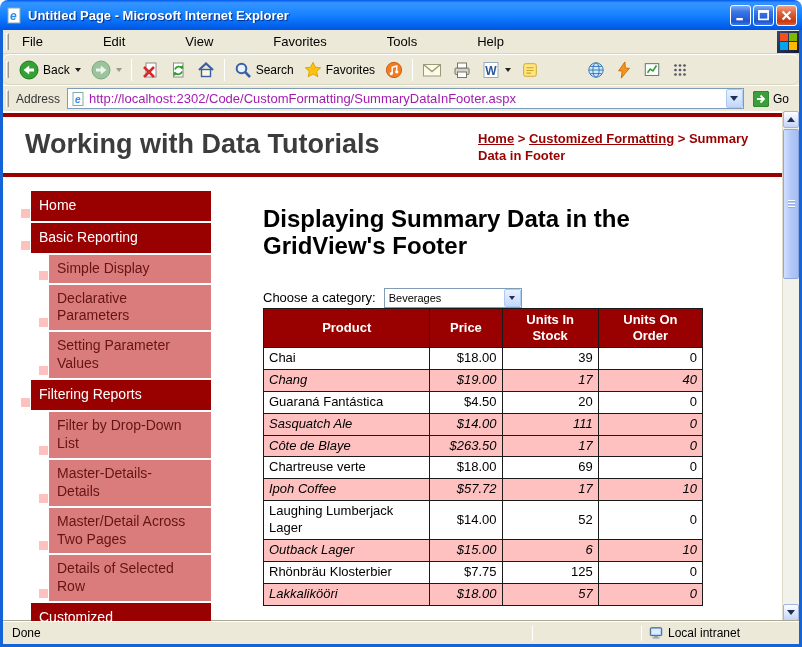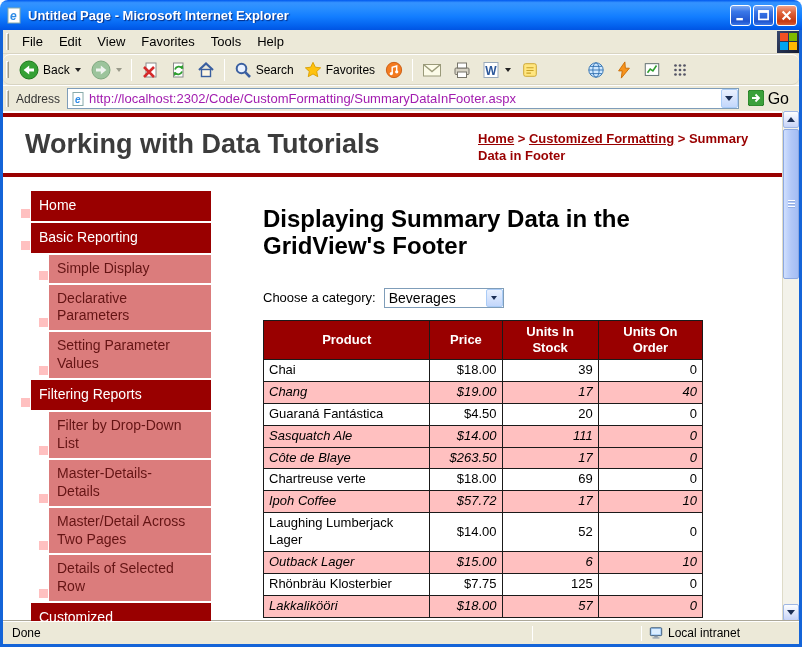--- a/index.html
+++ b/index.html
@@ -23,21 +23,21 @@
 
   
   .chrome{flex:1;display:flex;flex-direction:column;min-height:0;
     border:3px solid #1464d8;border-top:none;background:#ece9d8;}
 
   .grip{width:3px;height:17px;margin:0 5px 0 3px;flex:0 0 3px;
     border-left:1px solid #fff;border-top:1px solid #fff;border-right:1px solid #9e9a87;background:#cdc9b8;}
 
   
   .menubar{flex:0 0 24px;display:flex;align-items:center;border-bottom:1px solid #d8d4c2;}
-  .menu-items{display:flex;align-items:center;}
+  .menu-items{display:flex;align-items:center;gap:44px;}
   .menu-item{font-size:13px;color:#000;padding:3px 8px;}
   .throbber{margin-left:auto;width:22px;height:22px;background:linear-gradient(135deg,#37476e,#141c33);
     display:grid;grid-template-columns:8px 8px;grid-template-rows:8px 8px;gap:1px;align-content:center;justify-content:center;}
   .flag{width:8px;height:8px;}
   .f1{background:#f25022;} .f2{background:#7fba00;} .f3{background:#00a4ef;} .f4{background:#ffb900;}
 
   
   .toolbar{flex:0 0 31px;display:flex;align-items:center;border-top:1px solid #fff;border-bottom:1px solid #d8d4c2;padding-right:4px;border-radius:7px;}
   .tbtn{display:flex;align-items:center;gap:4px;padding:2px 5px;border-radius:3px;font-size:12px;color:#000;}
   .tbtn svg{display:block;}
@@ -51,21 +51,21 @@
   
   .addressbar{flex:0 0 26px;display:flex;align-items:center;border-top:1px solid #fff;padding-right:4px;}
   .addr-label{font-size:12px;color:#333;margin:0 7px 0 2px;}
   .addr-input{flex:1;height:21px;background:#fff;border:1px solid #7f9db9;display:flex;align-items:center;gap:4px;padding-left:3px;overflow:hidden;}
   .addr-url{font-size:13px;color:#a21caf;white-space:nowrap;}
   .addr-drop{margin-left:auto;flex:0 0 17px;height:19px;background:linear-gradient(180deg,#eaf1fe,#c3d7fb);
     border:1px solid #aaccf7;border-radius:2px;display:flex;align-items:center;justify-content:center;}
   .tri{width:0;height:0;border-left:4px solid transparent;border-right:4px solid transparent;}
   .tri.down{border-top:5px solid #1c2f55;}
   .tri.up{border-bottom:5px solid #1c2f55;}
-  .go-btn{display:flex;align-items:flex-start;gap:4px;font-size:16px;padding:1px 6px;margin-left:3px;}
+  .go-btn{display:flex;align-items:center;gap:4px;font-size:12px;padding:1px 6px;margin-left:3px;}
 
   
   .viewport{flex:1;display:flex;min-height:0;background:#fff;}
   .page{flex:1;overflow:hidden;background:#fff;}
 
   .toprule{height:4px;background:#990000;margin-top:2px;}
   .pagehead{display:flex;justify-content:space-between;padding:9px 14px 8px 13px;margin-left:9px;}
   .site-title{font-size:27px;font-weight:bold;color:#3c3c3c;line-height:1.1;margin-top:4px;}
   .breadcrumb{width:290px;flex:0 0 290px;font-size:13px;font-weight:bold;color:#990000;line-height:1.3;padding-top:5px;}
   .bc-link{text-decoration:underline;cursor:pointer;}
@@ -78,29 +78,29 @@
   .sidebar{flex:0 0 190px;}
   .nav-item{position:relative;font-size:14px;margin-bottom:2px;cursor:pointer;line-height:1.28;}
   .nav-item::before{content:"";position:absolute;left:-10px;bottom:3px;width:9px;height:9px;background:#ffc0c0;}
   .level1{margin-left:10px;background:#990000;color:#fff;padding:6px 42px 6px 8px;}
   .level2{margin-left:28px;background:#db7c7c;color:#641414;padding:5px 23px 5px 8px;}
 
   
   .content{flex:1;padding:0 10px 0 52px;}
   .main-heading{font-size:24px;font-weight:bold;color:#000;width:470px;line-height:1.14;margin-top:14px;}
   .cat-row{display:flex;align-items:center;gap:8px;margin-top:28px;font-size:13px;color:#000;}
-  .select{width:120px;height:20px;border:1px solid #7f9db9;background:#fff;display:flex;align-items:center;
-    font-size:14px;padding-left:4px;cursor:pointer;}
+  .select{width:138px;height:20px;border:1px solid #7f9db9;background:#fff;display:flex;align-items:center;
+    font-size:11px;padding-left:4px;cursor:pointer;}
   .sel-value{flex:1;white-space:nowrap;overflow:hidden;}
   .arrow-btn{flex:0 0 17px;height:18px;background:linear-gradient(180deg,#eaf1fe,#c3d7fb);
     border:1px solid #aaccf7;border-radius:2px;display:flex;align-items:center;justify-content:center;}
   .tri.small{border-left-width:3.5px;border-right-width:3.5px;border-top-width:4px;}
 
   
-  table.grid{margin-top:12px;border-collapse:collapse;table-layout:fixed;width:440px;}
+  table.grid{margin-top:0;border-collapse:collapse;table-layout:fixed;width:440px;}
   .col-product{width:166px;} .col-price{width:72px;} .col-stock{width:96px;} .col-order{width:104px;}
   table.grid th{background:#990000;color:#fff;font-weight:bold;font-size:13px;padding:3px 6px;
     border:1px solid #1a1a1a;text-align:center;line-height:1.25;}
   table.grid td{font-size:13px;color:#000;padding:2px 5px;border:1px solid #1a1a1a;line-height:1.3;}
   table.grid td.num{text-align:right;}
   table.grid tr.alt{background:#ffc0c0;font-style:italic;}
 
   
   .scrollbar{flex:0 0 17px;display:flex;flex-direction:column;background:#f3f2ea;border-left:1px solid #dedbc8;}
   .sb-btn{flex:0 0 17px;background:linear-gradient(180deg,#fdfeff,#c6d3f7);border:1px solid #9eb6e4;border-radius:2px;

